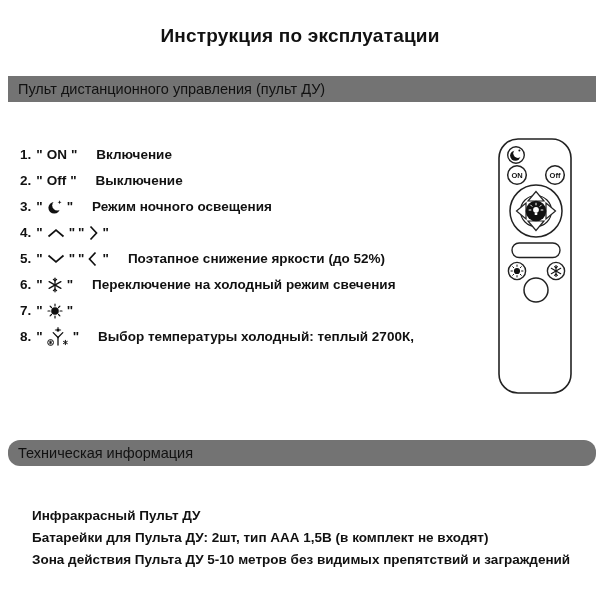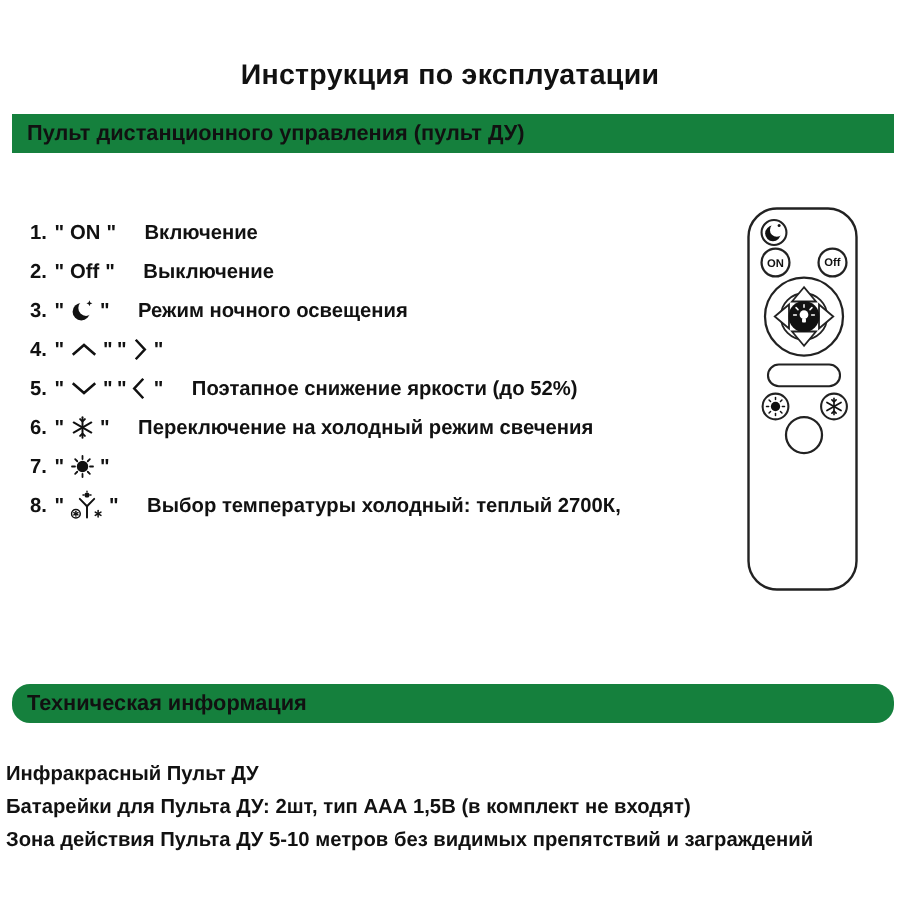--- a/index.html
+++ b/index.html
@@ -2,45 +2,45 @@
 <html><head>
 <meta charset="utf-8">
 <style>
   html,body{margin:0;padding:0;}
   body{
     width:600px;height:600px;background:#ffffff;position:relative;
     font-family:"Liberation Sans",sans-serif;color:#111;overflow:hidden;
   }
   .page{position:absolute;inset:0;}
   .title{
-    position:absolute;top:40px;left:0;width:600px;margin:0;
+    position:absolute;top:25px;left:0;width:600px;margin:0;
     text-align:center;font-size:19px;font-weight:bold;letter-spacing:.2px;
   }
   .bar{
-    position:absolute;left:8px;width:588px;height:26px;background:#15803d;
+    position:absolute;left:8px;width:588px;height:26px;background:#737373;
     display:flex;align-items:center;padding-left:10px;box-sizing:border-box;
-    font-weight:bold;font-size:14.5px;
+    font-weight:normal;font-size:14.5px;
   }
   .bar1{top:76px;}
-  .bar2{top:456px;border-radius:12px;}
+  .bar2{top:440px;border-radius:12px;}
   ol.ins{
     position:absolute;left:20px;top:146px;margin:0;padding:0;list-style:none;
     font-weight:bold;font-size:13.5px;
   }
   ol.ins li{
     display:flex;align-items:flex-start;line-height:17px;margin-bottom:9px;
     white-space:nowrap;
   }
   .num{margin-right:5px;}
   .tok{display:inline-flex;align-items:center;margin-right:3px;height:17px;}
   .tok .cv{margin:0 4px;display:inline-flex;align-items:center;}
   .desc{margin-left:16px;}
   .desc2{white-space:nowrap;}
   .icon{display:inline-flex;align-items:center;}
-  .tech{position:absolute;left:4px;top:507px;font-weight:bold;font-size:13.5px;}
+  .tech{position:absolute;left:32px;top:507px;font-weight:bold;font-size:13.5px;}
   .tech p{margin:0 0 4.8px 0;line-height:17px;}
   .remote{position:absolute;left:486px;top:130px;width:100px;height:272px;}
   svg{display:block;}
   .ins svg{display:inline-block;}
 </style>
 </head>
 <body>
 
 <div class="page">
 

